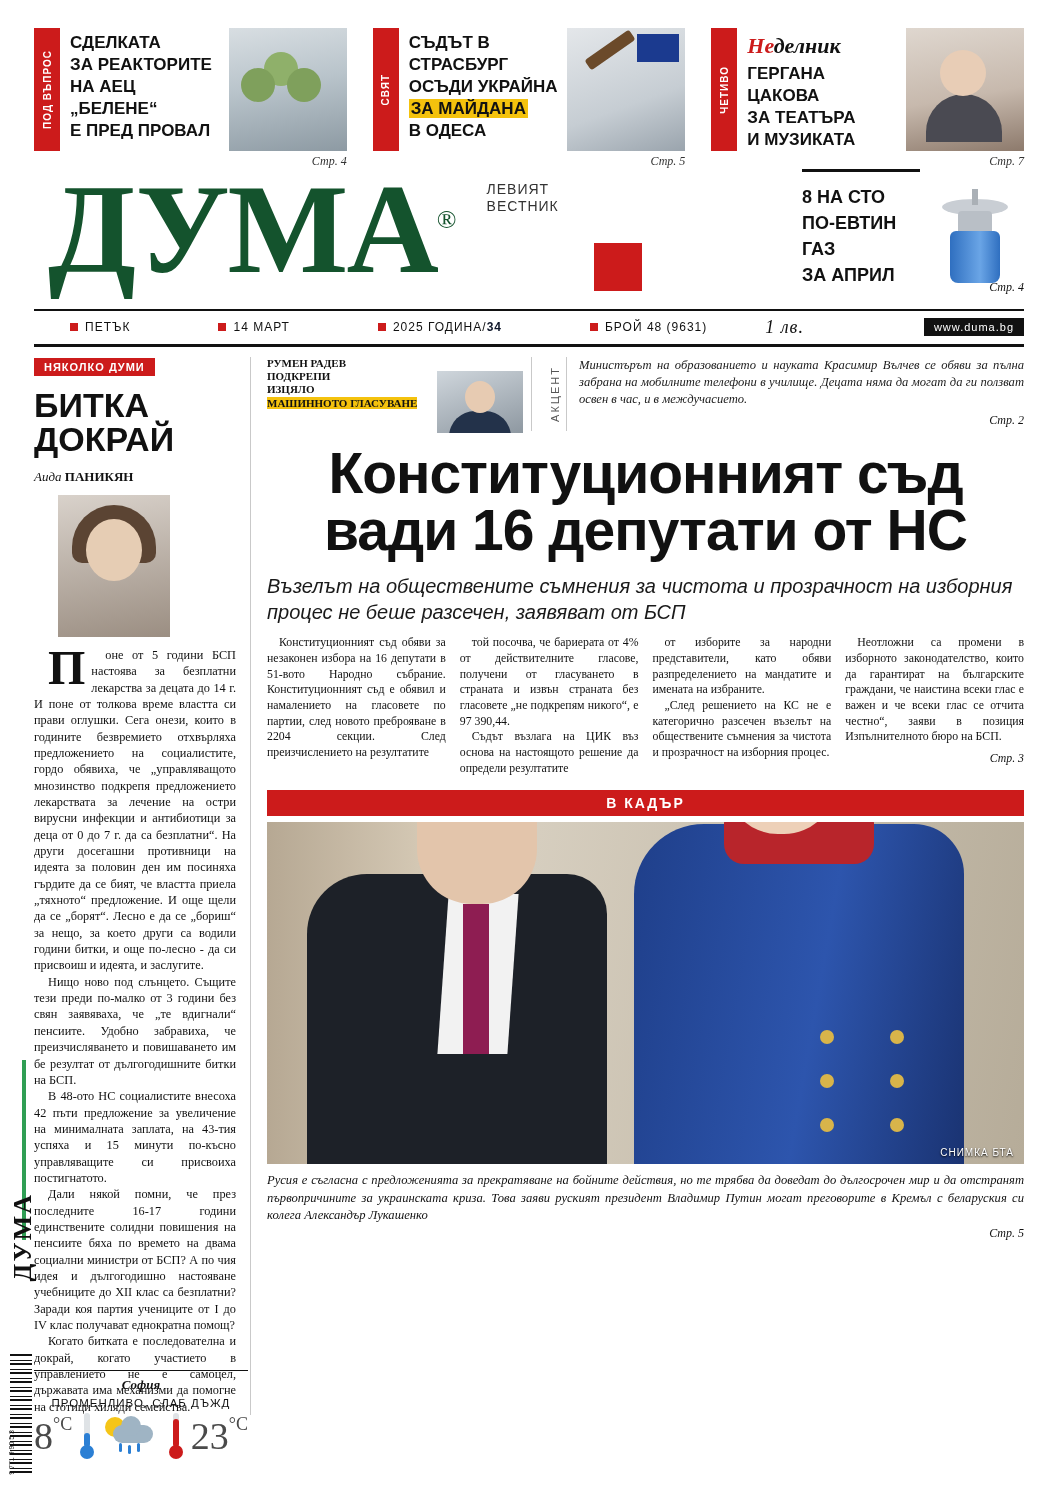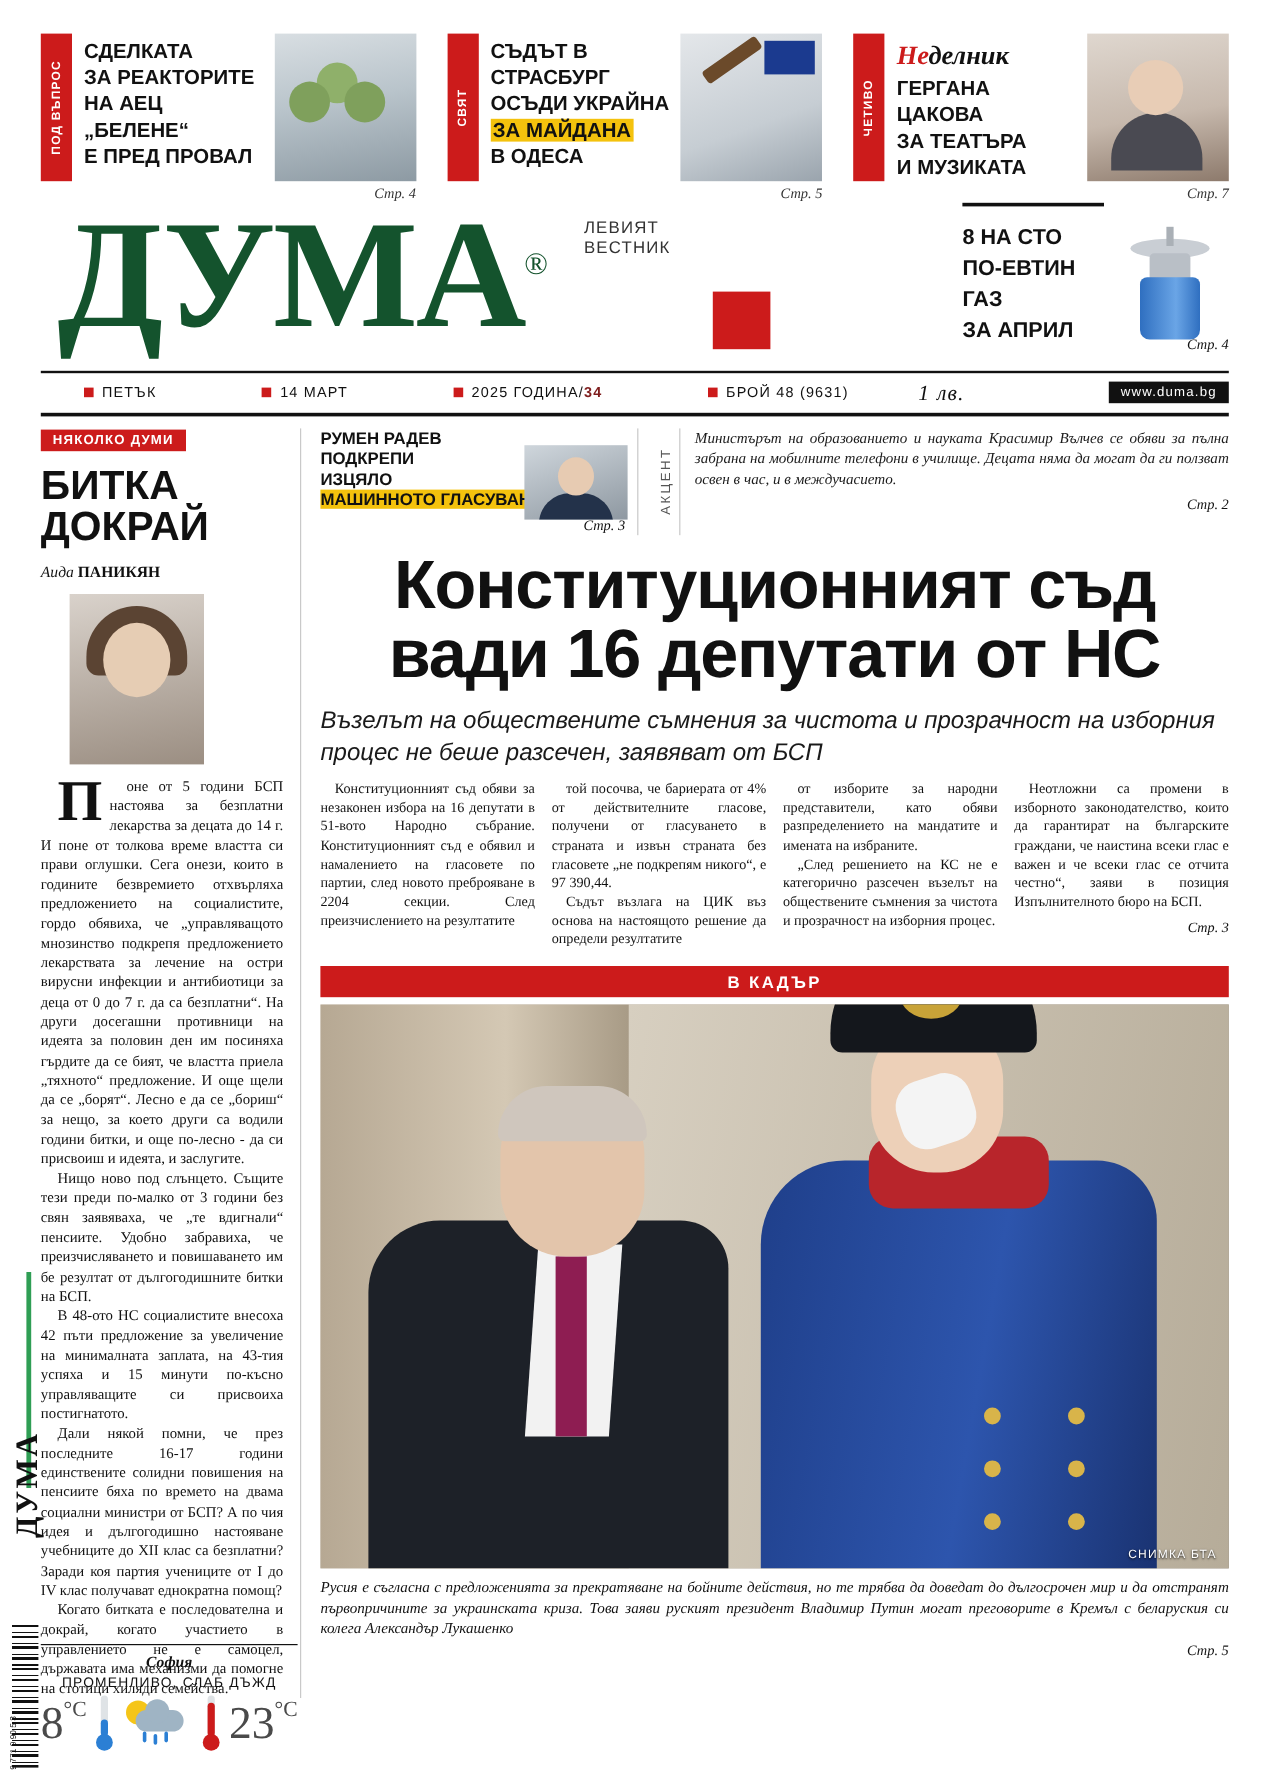--- a/index.html
+++ b/index.html
@@ -44,21 +44,21 @@
   .gas-top{position:absolute;bottom:52px;left:30px;width:34px;height:26px;background:#b9bfc6;border-radius:4px;}
   .gas-burner{position:absolute;bottom:74px;left:14px;width:66px;height:16px;border-radius:50%;background:#c9ced4;}
   .gas-stem{position:absolute;bottom:84px;left:44px;width:6px;height:16px;background:#aab0b6;}
   .gas-page{position:absolute;right:0;bottom:-6px;font-style:italic;font-size:12px;}
 
   
   .inforule{margin:4px 34px 0 34px;border-top:2px solid #111;}
   .infobar{display:flex;align-items:center;margin:0 34px;padding:6px 0 6px 0;font-family:"Liberation Sans",sans-serif;font-size:12px;letter-spacing:1px;border-bottom:3px solid #111;}
   .infobar .sq{display:inline-block;width:8px;height:8px;background:#cc1b1b;margin-right:7px;}
   .infobar .item{margin-right:52px;display:flex;align-items:center;padding-left:36px;}
-  .infobar .red{color:#7f1d1d;font-weight:bold;text-align:right;}
+  .infobar .red{color:#0f172a;font-weight:bold;text-align:right;}
   .infobar .price{font-family:"Liberation Serif",serif;font-size:18px;font-style:italic;margin-left:6px;}
   .infobar .site{margin-left:auto;background:#111;color:#fff;padding:3px 10px;font-size:11px;letter-spacing:1px;}
 
   
   .deck{display:flex;margin:10px 34px 0 34px;}
   .col-left{width:216px;padding-right:14px;box-sizing:border-box;position:relative;}
   .kolonka-tag{display:inline-block;background:#cc1b1b;color:#fff;font-family:"Liberation Sans",sans-serif;font-size:11px;font-weight:bold;letter-spacing:1px;padding:3px 10px;text-transform:uppercase;}
   .kolonka-title{font-family:"Liberation Sans",sans-serif;font-weight:bold;font-size:34px;line-height:1.02;margin:12px 0 4px 0;text-transform:uppercase;}
   .kolonka-author{font-style:italic;font-size:13px;margin-top:12px;}
   .kolonka-author b{font-style:normal;font-variant:small-caps;}
@@ -68,21 +68,21 @@
 
   .col-body{font-size:12.3px;line-height:1.33;text-align:justify;hyphens:auto;}
   .col-body p{margin:0;text-indent:14px;}
   .dropcap{float:left;font-size:48px;line-height:38px;font-weight:bold;padding:2px 6px 0 0;font-family:"Liberation Serif",serif;}
 
   .col-main{flex:1;padding-left:16px;border-left:1px solid #c9c9c9;box-sizing:border-box;}
 
   
   .toprow{display:flex;align-items:stretch;}
   .radev{width:254px;border-right:1px solid #c9c9c9;padding-right:10px;position:relative;}
-  .radev-title{font-family:Liberation Sans, sans-serif;font-weight:bold;font-size:14px;line-height:1.22;text-transform:uppercase;}
+  .radev-title{font-family:Liberation Serif, serif;font-weight:bold;font-size:11px;line-height:1.22;text-transform:uppercase;}
   .radev-title .hl{background:#f4c20d;}
   .radev-photo{position:absolute;right:8px;top:14px;width:86px;height:62px;background:linear-gradient(160deg,#cfd6dc,#8e98a1);overflow:hidden;}
   .radev-photo:after{content:"";position:absolute;left:28px;top:10px;width:30px;height:32px;border-radius:50%;background:#e7cbb2;}
   .radev-photo:before{content:"";position:absolute;left:12px;top:40px;width:62px;height:26px;border-radius:26px 26px 0 0;background:#23324a;}
   .radev-page{text-align:right;font-style:italic;font-size:12px;margin-top:6px;}
 
   .accent{flex:1;display:flex;padding-left:12px;}
   .accent-tag{width:22px;font-family:"Liberation Sans",sans-serif;font-size:11px;letter-spacing:2px;color:#555;display:flex;align-items:center;justify-content:center;border-right:1px solid #c9c9c9;margin-right:12px;}
   .accent-tag span{writing-mode:vertical-rl;transform:rotate(180deg);}
   .accent-body{flex:1;}
@@ -95,21 +95,21 @@
   .subhead{font-family:"Liberation Sans",sans-serif;font-size:20px;line-height:1.3;margin:14px 0 10px 0;color:#1a1a1a;font-style:italic;}
 
   .cols4{display:flex;gap:14px;margin-top:6px;}
   .cols4 .c{flex:1;font-size:11.8px;line-height:1.33;text-align:justify;}
   .cols4 .c p{margin:0;text-indent:12px;}
   .cols4 .c .pg{font-style:italic;text-align:right;text-indent:0;margin-top:6px;}
 
   
   .band{background:#cc1b1b;color:#fff;text-align:center;font-family:"Liberation Sans",sans-serif;font-weight:bold;font-size:14px;letter-spacing:2px;padding:5px 0;margin-top:14px;}
 
-  .photo-main{height:470px;margin-top:6px;position:relative;overflow:hidden;background:linear-gradient(120deg,#cfc6b8 0%,#b9ad9c 40%,#8d8374 100%);}
+  .photo-main{height:342px;margin-top:6px;position:relative;overflow:hidden;background:linear-gradient(120deg,#cfc6b8 0%,#b9ad9c 40%,#8d8374 100%);}
   .pm-curtain{position:absolute;left:0;top:0;width:34%;height:100%;background:linear-gradient(90deg,#b6a893,#d4c8b4 60%,#a89b86);}
   .pm-wall{position:absolute;left:34%;top:0;width:66%;height:100%;background:linear-gradient(100deg,#d7cfc0,#b6ac99);}
   .pm-putin-coat{position:absolute;left:40px;bottom:0;width:300px;height:290px;background:#1d2128;border-radius:60px 40px 0 0;}
   .pm-putin-head{position:absolute;left:150px;bottom:260px;width:120px;height:140px;border-radius:55px;background:#e3c5ab;}
   .pm-putin-hair{position:absolute;left:148px;bottom:356px;width:124px;height:46px;border-radius:60px 60px 8px 8px;background:#cfc6bd;}
   .pm-shirt{position:absolute;left:176px;bottom:110px;width:70px;height:160px;background:#f2f2f2;transform:skewX(-4deg);}
   .pm-tie{position:absolute;left:196px;bottom:110px;width:26px;height:150px;background:#8e1d52;}
   .pm-guard-coat{position:absolute;right:60px;bottom:0;width:330px;height:340px;background:linear-gradient(100deg,#1f3f8a,#2d55ad 55%,#1a3372);border-radius:70px 50px 0 0;}
   .pm-guard-collar{position:absolute;right:150px;bottom:300px;width:150px;height:60px;background:#b8252b;border-radius:20px;}
   .pm-guard-head{position:absolute;right:188px;bottom:330px;width:110px;height:128px;border-radius:52px;background:#edd0b8;}

